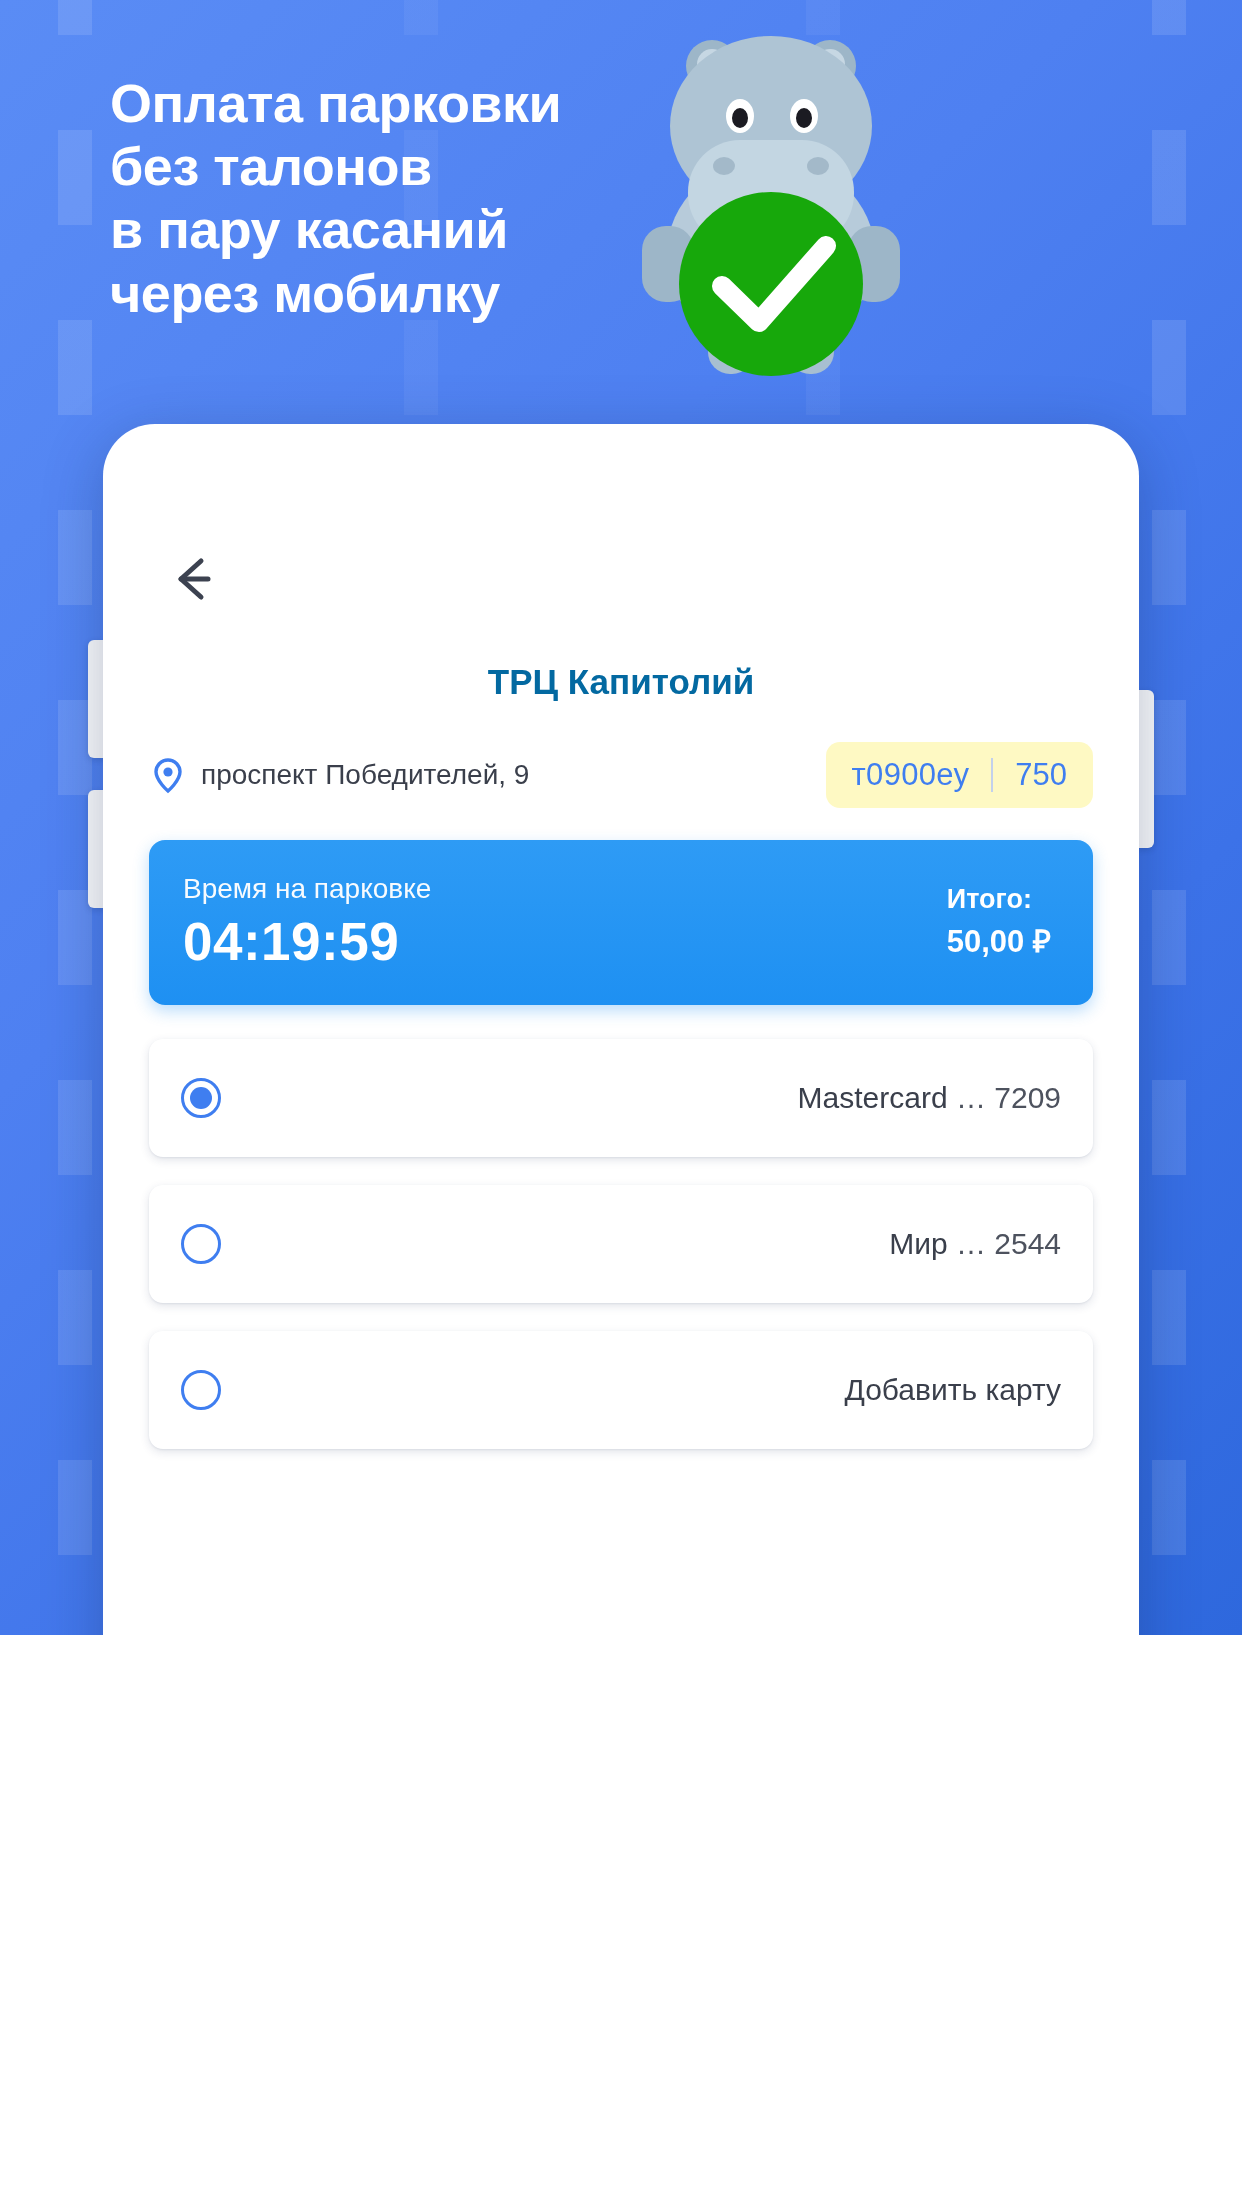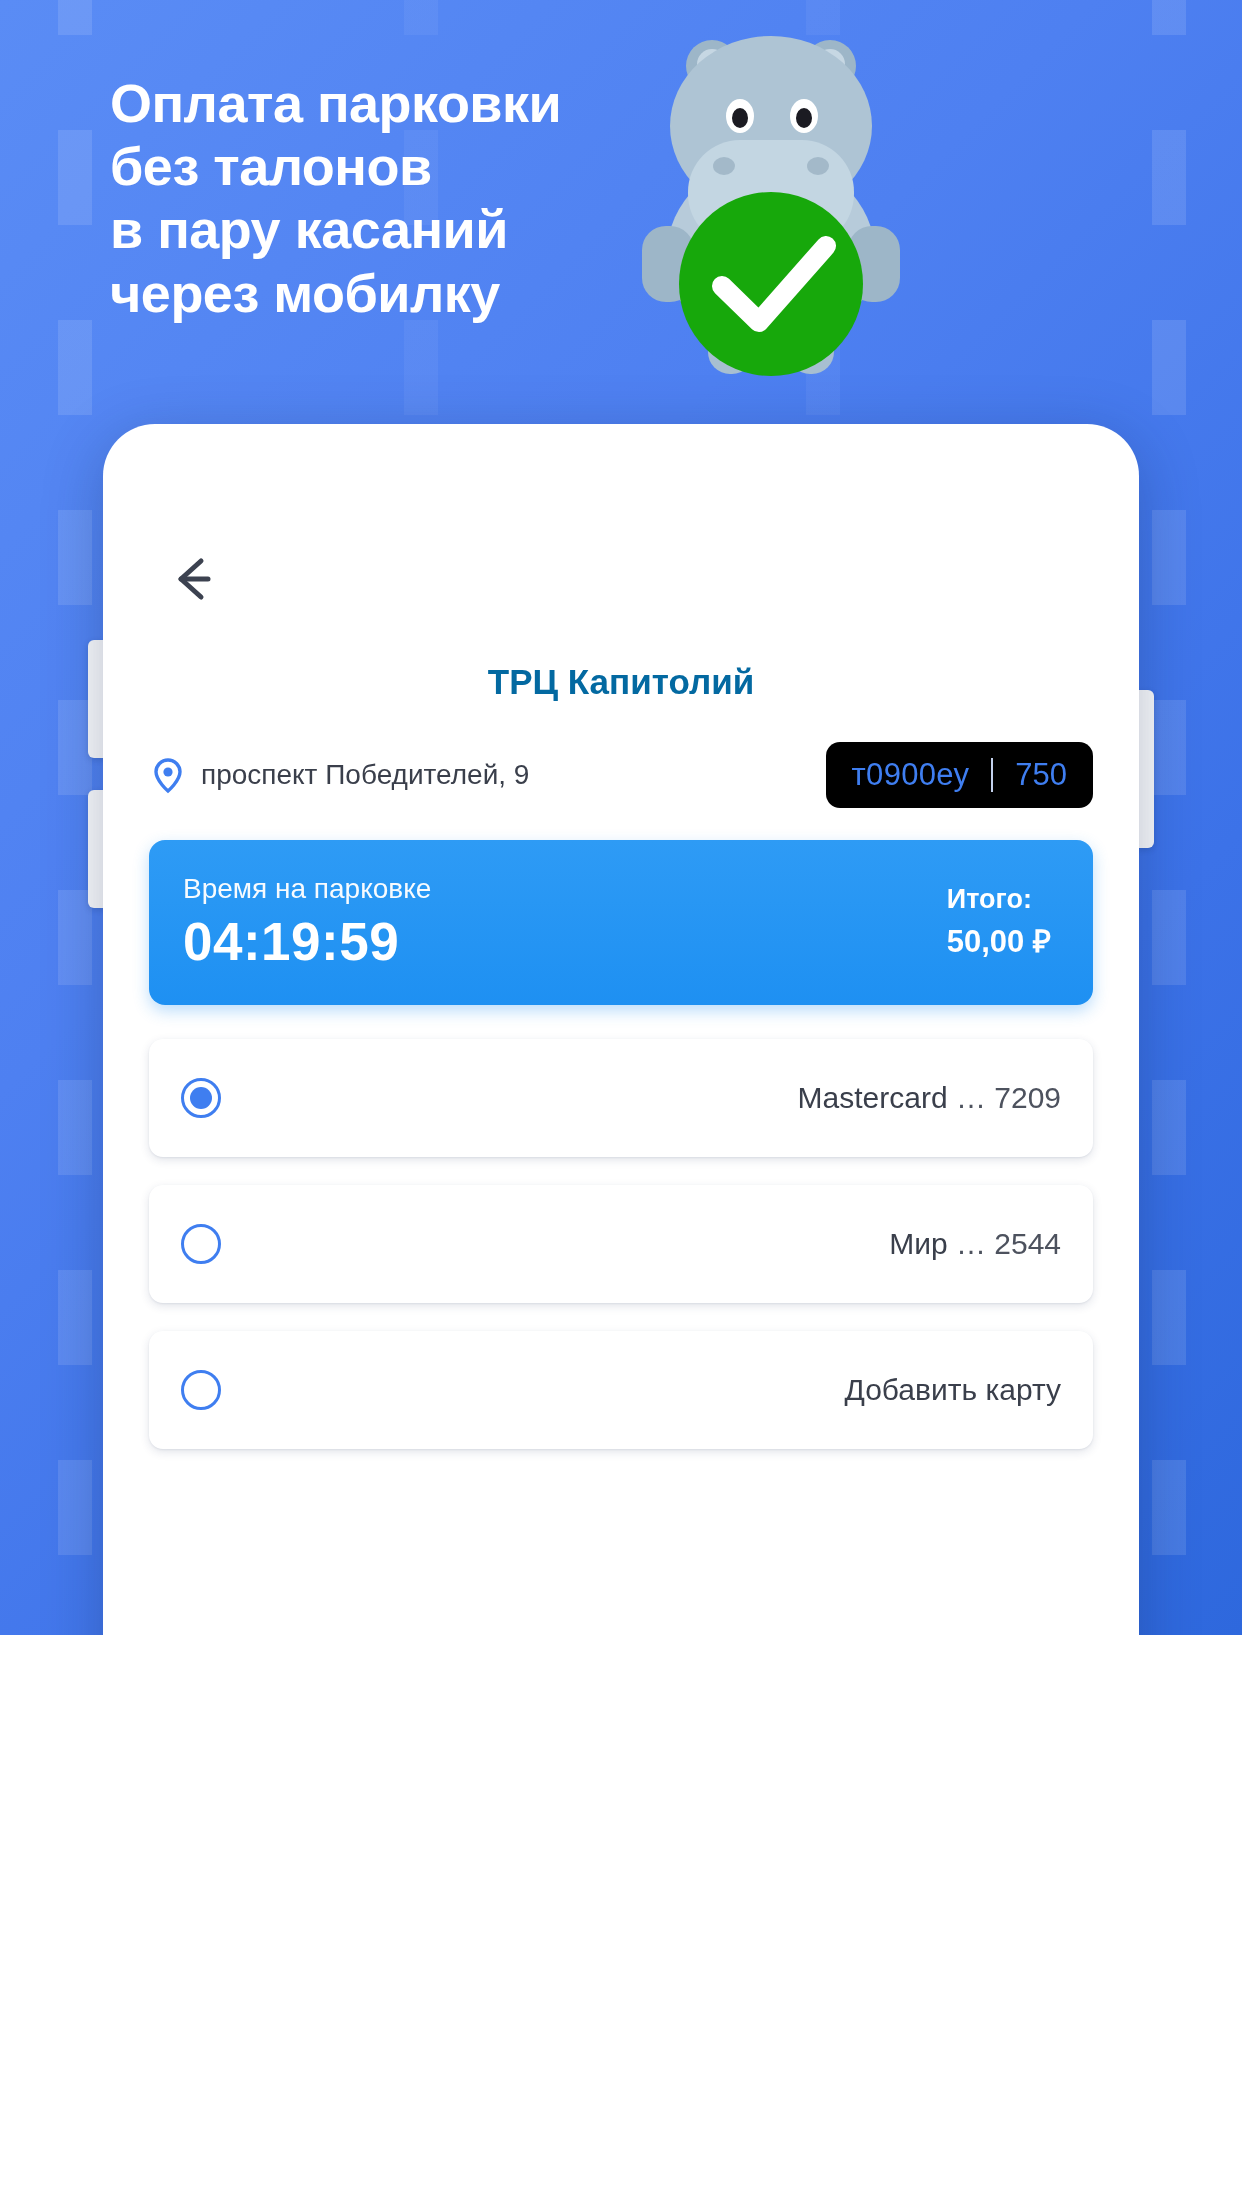--- a/index.html
+++ b/index.html
@@ -102,21 +102,21 @@
     justify-content:space-between;
   }
   #pin-icon { width:38px; height:38px; flex:0 0 38px; }
   #addr-text {
     font-size:28px; color:#3a3f4b;
     margin-left:14px;
     white-space:nowrap;
   }
   #plate {
     margin-left:auto;
-    background:#000000;
+    background:#fef9c3;
     border-radius:14px;
     height:66px;
     display:flex; align-items:center;
     padding:0 26px;
     gap:22px;
   }
   #plate .pnum { font-size:31px; color:#3f7ef0; letter-spacing:.3px; }
   #plate .psep { width:2px; height:34px; background:#c3d1ec; }
   #plate .preg { font-size:31px; color:#3f7ef0; }
 

